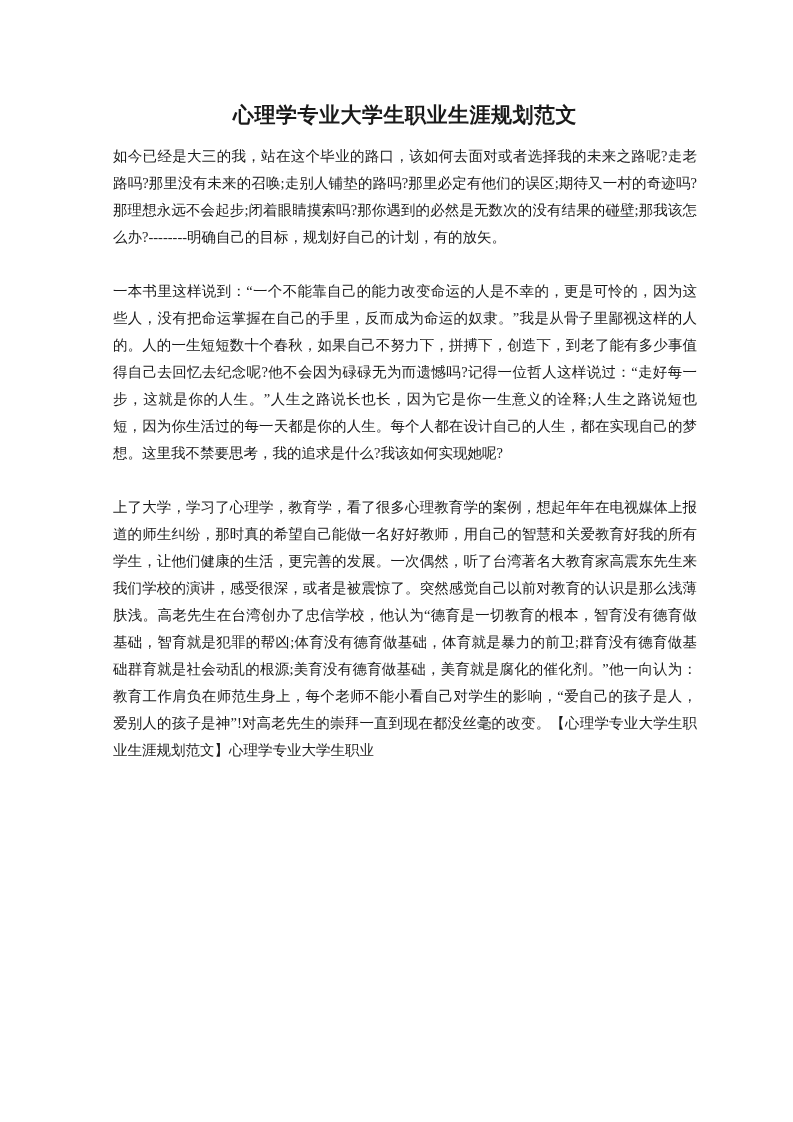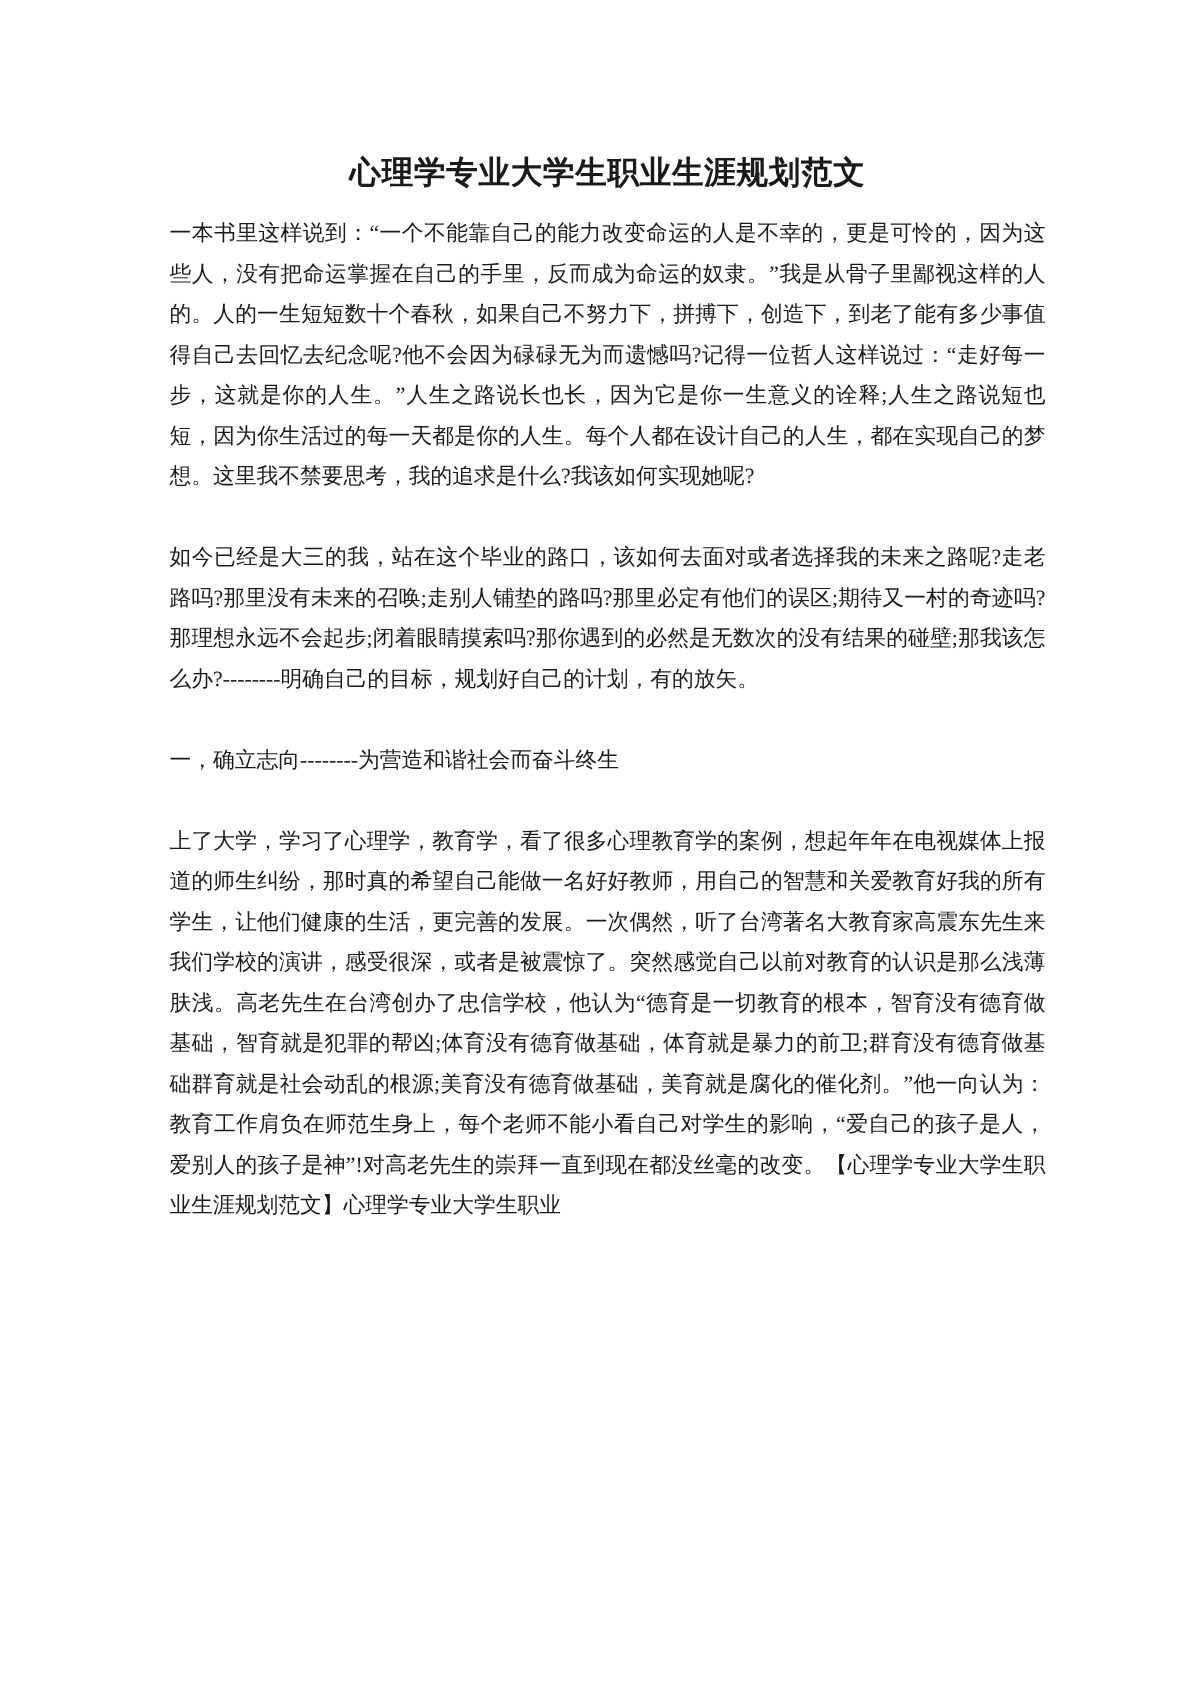--- a/index.html
+++ b/index.html
@@ -38,23 +38,22 @@
   .para:last-child {
     margin-bottom: 0;
   }
 </style>
 </head>
 <body>
 
 <div class="page">
   <h1 class="doc-title">心理学专业大学生职业生涯规划范文</h1>
 
+  <p class="para">如今已经是大三的我，站在这个毕业的路口，该如何去面对或者选择我的未来之路呢?走老路吗?那里没有未来的召唤;走别人铺垫的路吗?那里必定有他们的误区;期待又一村的奇迹吗?那理想永远不会起步;闭着眼睛摸索吗?那你遇到的必然是无数次的没有结果的碰壁;那我该怎么办?--------明确自己的目标，规划好自己的计划，有的放矢。</p>
+
   <p class="para">一本书里这样说到：“一个不能靠自己的能力改变命运的人是不幸的，更是可怜的，因为这些人，没有把命运掌握在自己的手里，反而成为命运的奴隶。”我是从骨子里鄙视这样的人的。人的一生短短数十个春秋，如果自己不努力下，拼搏下，创造下，到老了能有多少事值得自己去回忆去纪念呢?他不会因为碌碌无为而遗憾吗?记得一位哲人这样说过：“走好每一步，这就是你的人生。”人生之路说长也长，因为它是你一生意义的诠释;人生之路说短也短，因为你生活过的每一天都是你的人生。每个人都在设计自己的人生，都在实现自己的梦想。这里我不禁要思考，我的追求是什么?我该如何实现她呢?</p>
 
-  <p class="para">如今已经是大三的我，站在这个毕业的路口，该如何去面对或者选择我的未来之路呢?走老路吗?那里没有未来的召唤;走别人铺垫的路吗?那里必定有他们的误区;期待又一村的奇迹吗?那理想永远不会起步;闭着眼睛摸索吗?那你遇到的必然是无数次的没有结果的碰壁;那我该怎么办?--------明确自己的目标，规划好自己的计划，有的放矢。</p>
-
-  <p class="para">一，确立志向--------为营造和谐社会而奋斗终生</p>
 
 
 
 
   <p class="para">上了大学，学习了心理学，教育学，看了很多心理教育学的案例，想起年年在电视媒体上报道的师生纠纷，那时真的希望自己能做一名好好教师，用自己的智慧和关爱教育好我的所有学生，让他们健康的生活，更完善的发展。一次偶然，听了台湾著名大教育家高震东先生来我们学校的演讲，感受很深，或者是被震惊了。突然感觉自己以前对教育的认识是那么浅薄肤浅。高老先生在台湾创办了忠信学校，他认为“德育是一切教育的根本，智育没有德育做基础，智育就是犯罪的帮凶;体育没有德育做基础，体育就是暴力的前卫;群育没有德育做基础群育就是社会动乱的根源;美育没有德育做基础，美育就是腐化的催化剂。”他一向认为：教育工作肩负在师范生身上，每个老师不能小看自己对学生的影响，“爱自己的孩子是人，爱别人的孩子是神”!对高老先生的崇拜一直到现在都没丝毫的改变。【心理学专业大学生职业生涯规划范文】心理学专业大学生职业</p>
 </div>
 
 </body></html>

